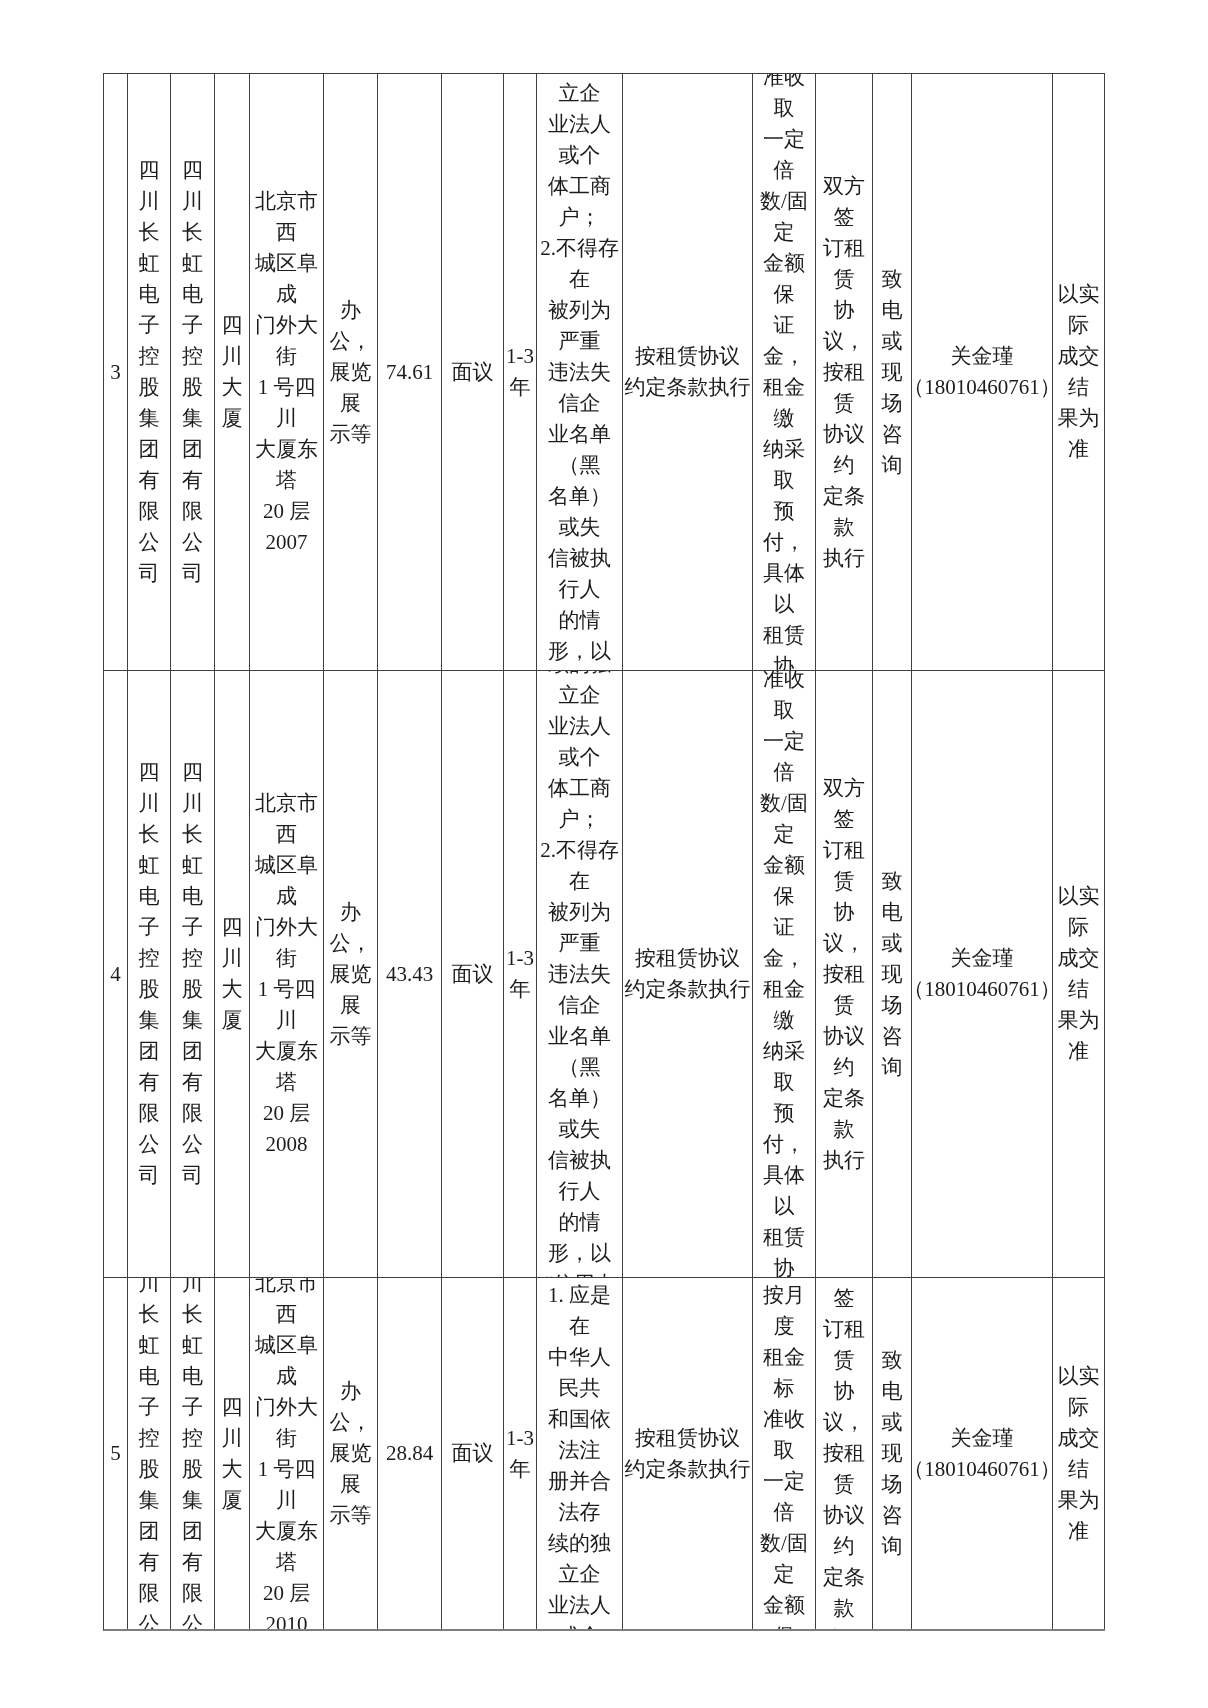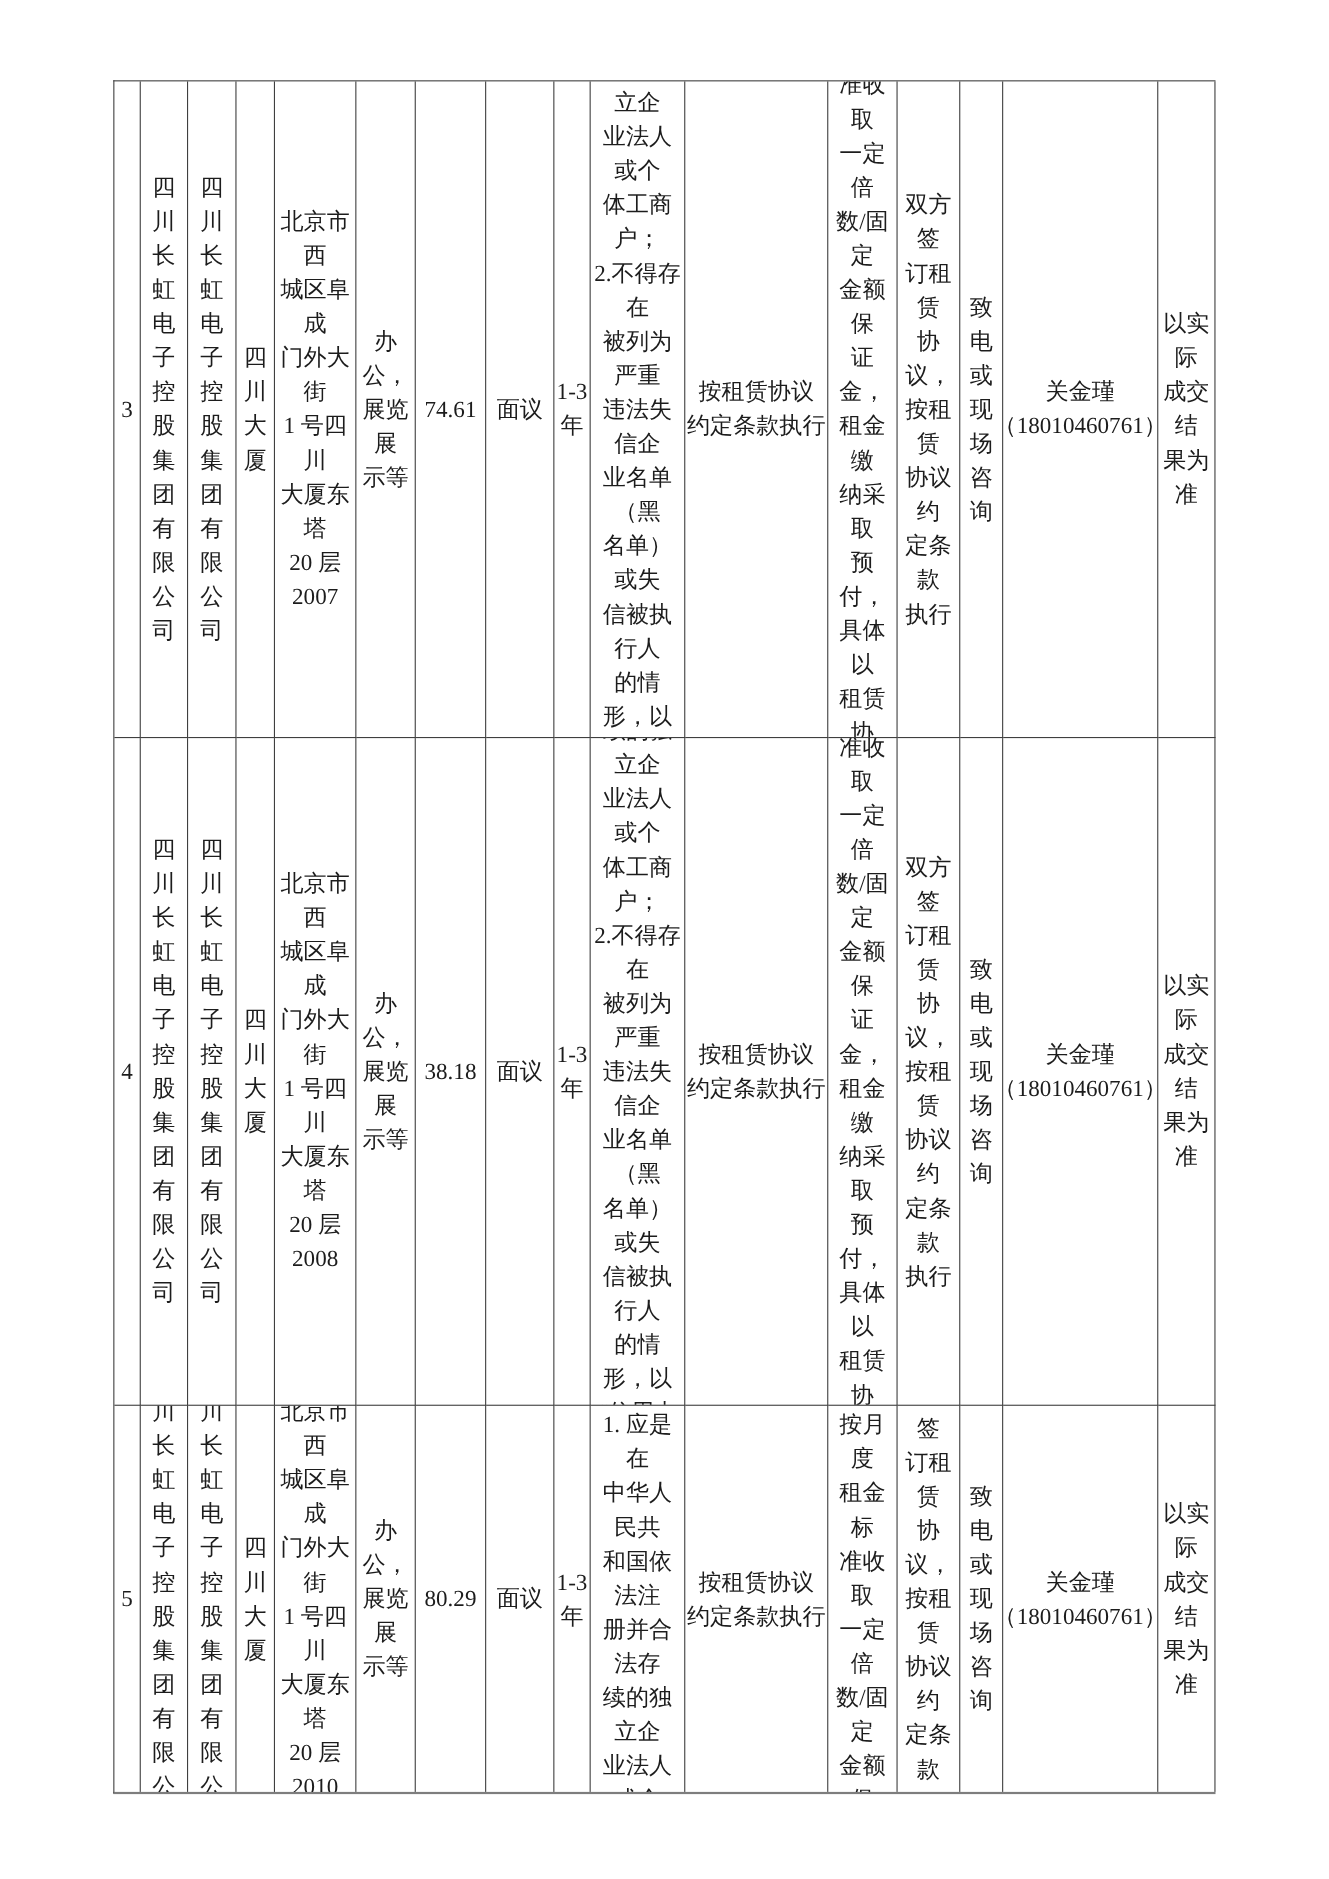--- a/index.html
+++ b/index.html
@@ -153,21 +153,21 @@
       <div class="cell">北京市西
 城区阜成
 门外大街
 1 号四川
 大厦东塔
 20 层
 2008</div>
       <div class="cell">办公，
 展览展
 示等</div>
-      <div class="cell">38.18</div>
+      <div class="cell">43.43</div>
       <div class="cell">面议</div>
       <div class="cell">1-3
 年</div>
       <div class="cell">1. 应是在
 中华人民共
 和国依法注
 册并合法存
 续的独立企
 业法人或个
 体工商户；
@@ -238,21 +238,21 @@
       <div class="cell">北京市西
 城区阜成
 门外大街
 1 号四川
 大厦东塔
 20 层
 2010</div>
       <div class="cell">办公，
 展览展
 示等</div>
-      <div class="cell">80.29</div>
+      <div class="cell">28.84</div>
       <div class="cell">面议</div>
       <div class="cell">1-3
 年</div>
       <div class="cell top">1. 应是在
 中华人民共
 和国依法注
 册并合法存
 续的独立企
 业法人或个
 体工商户；

